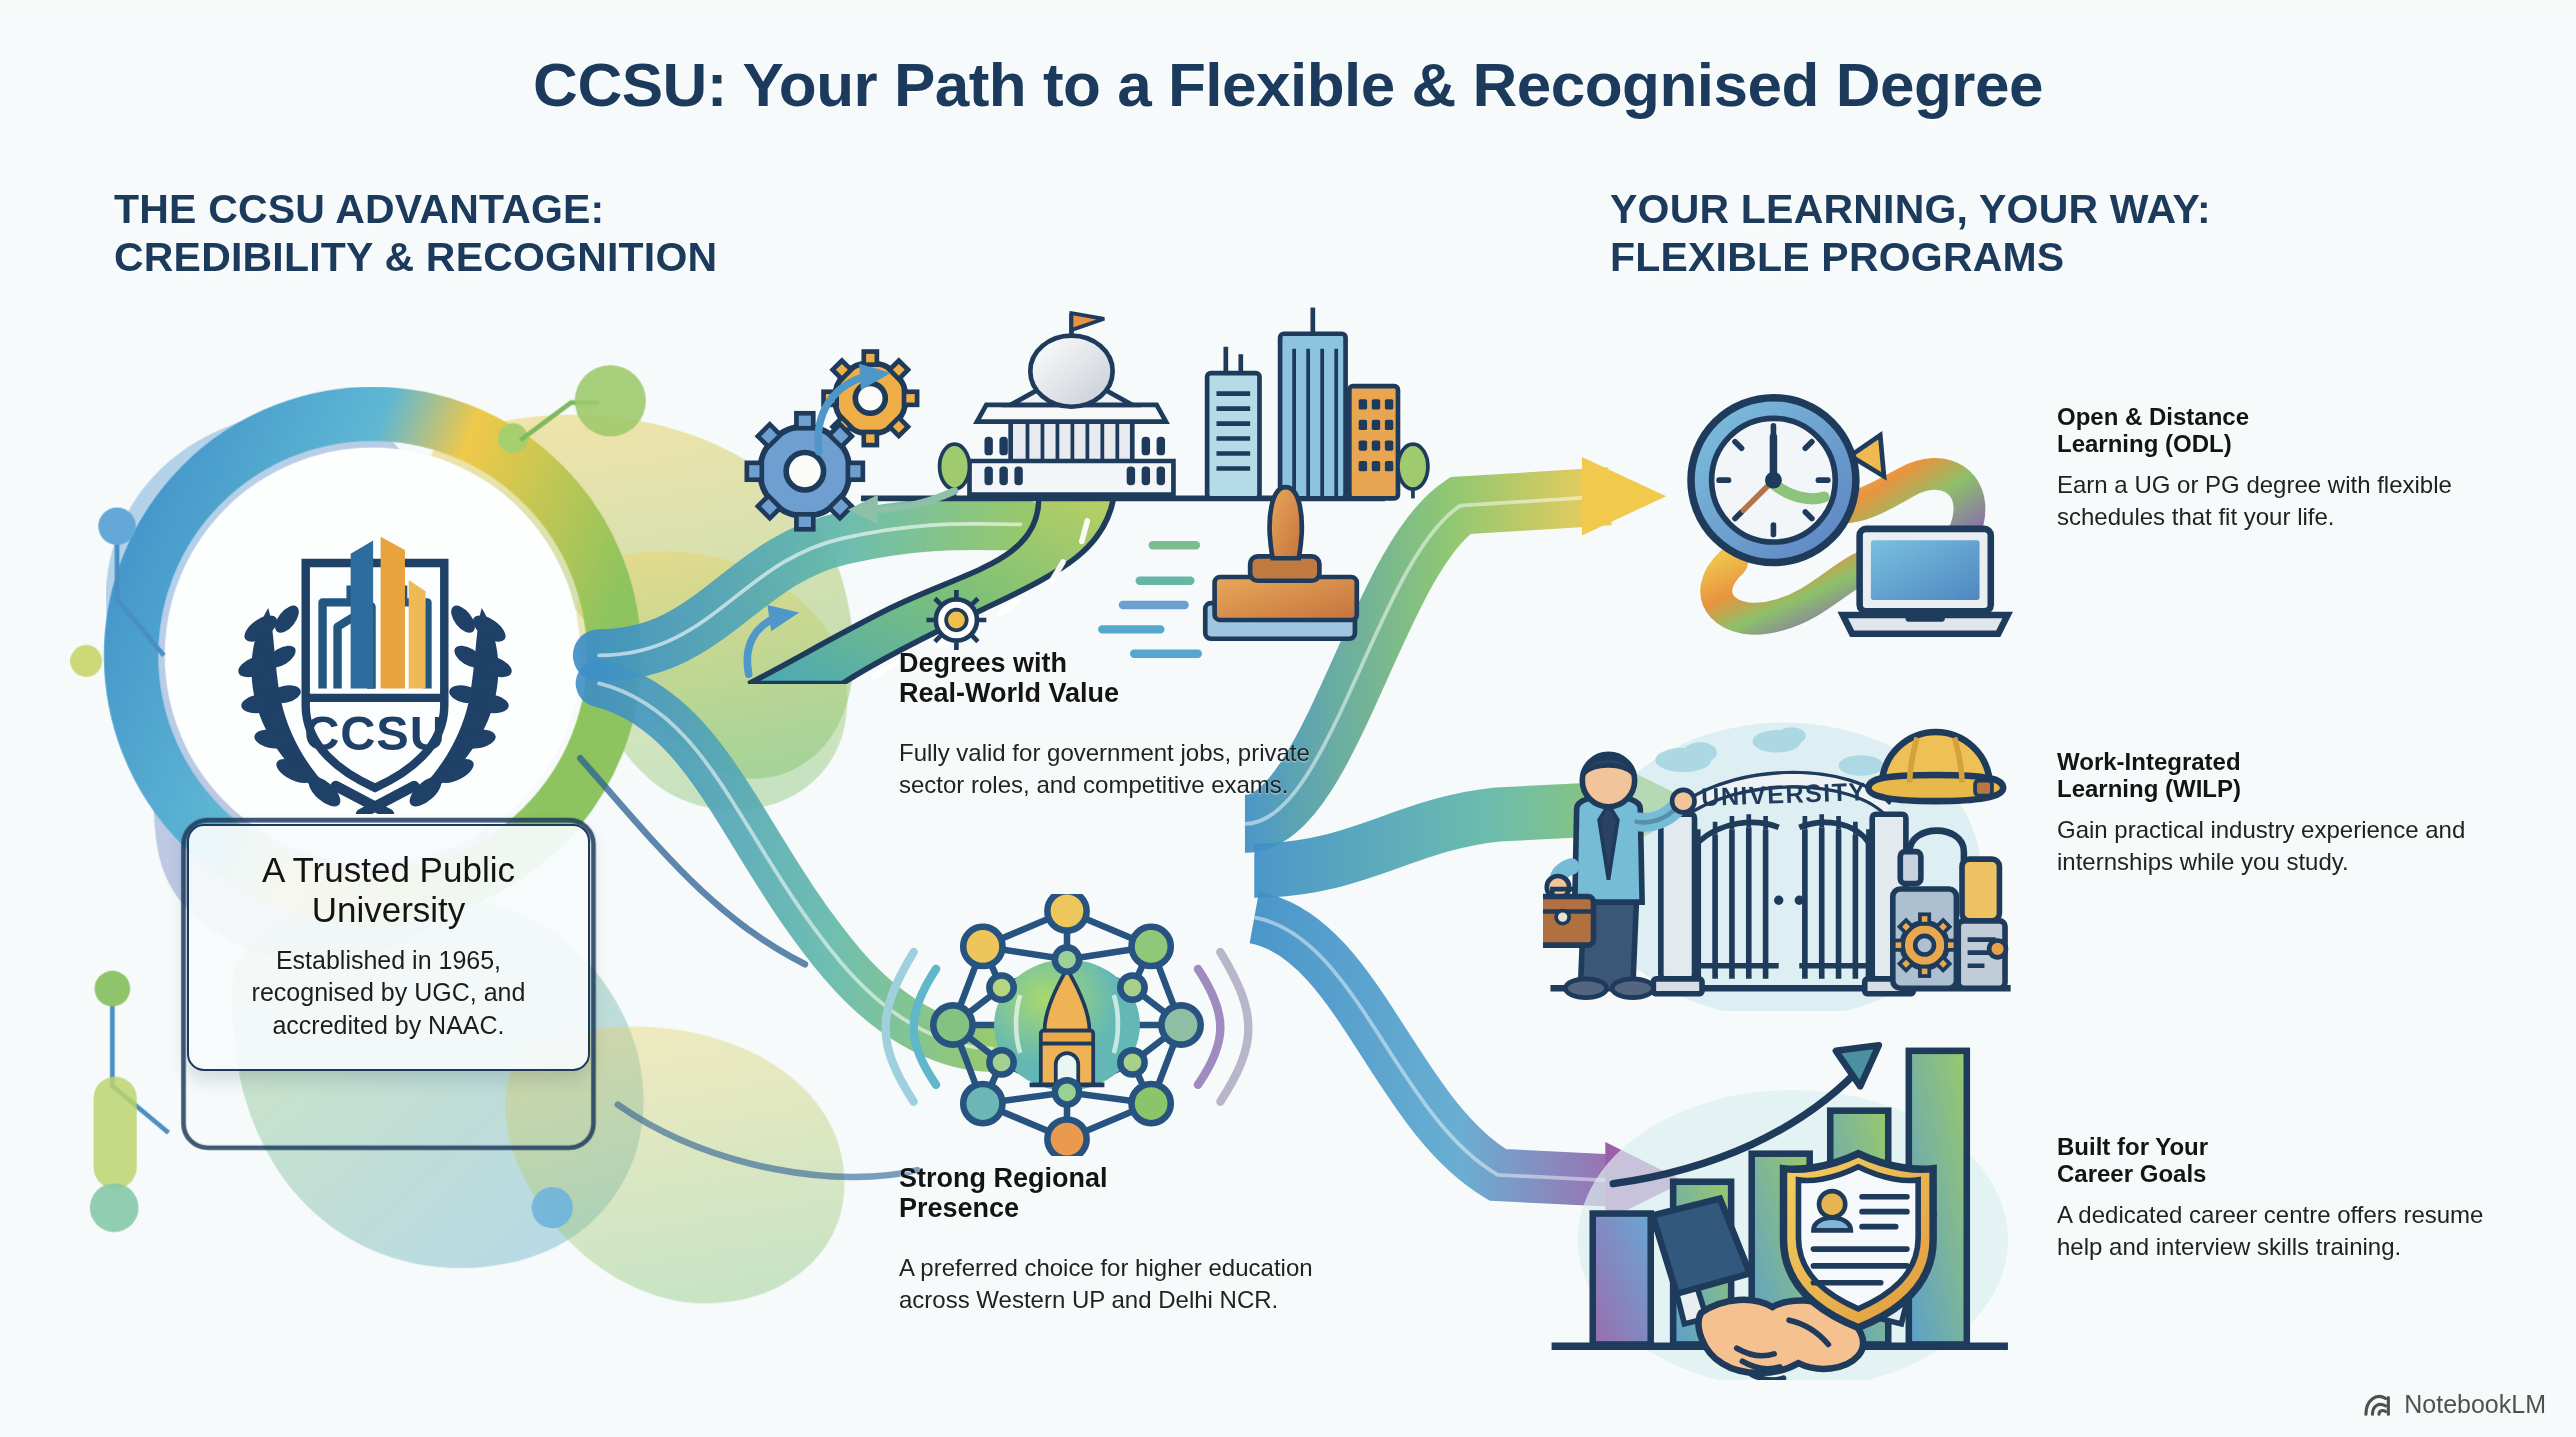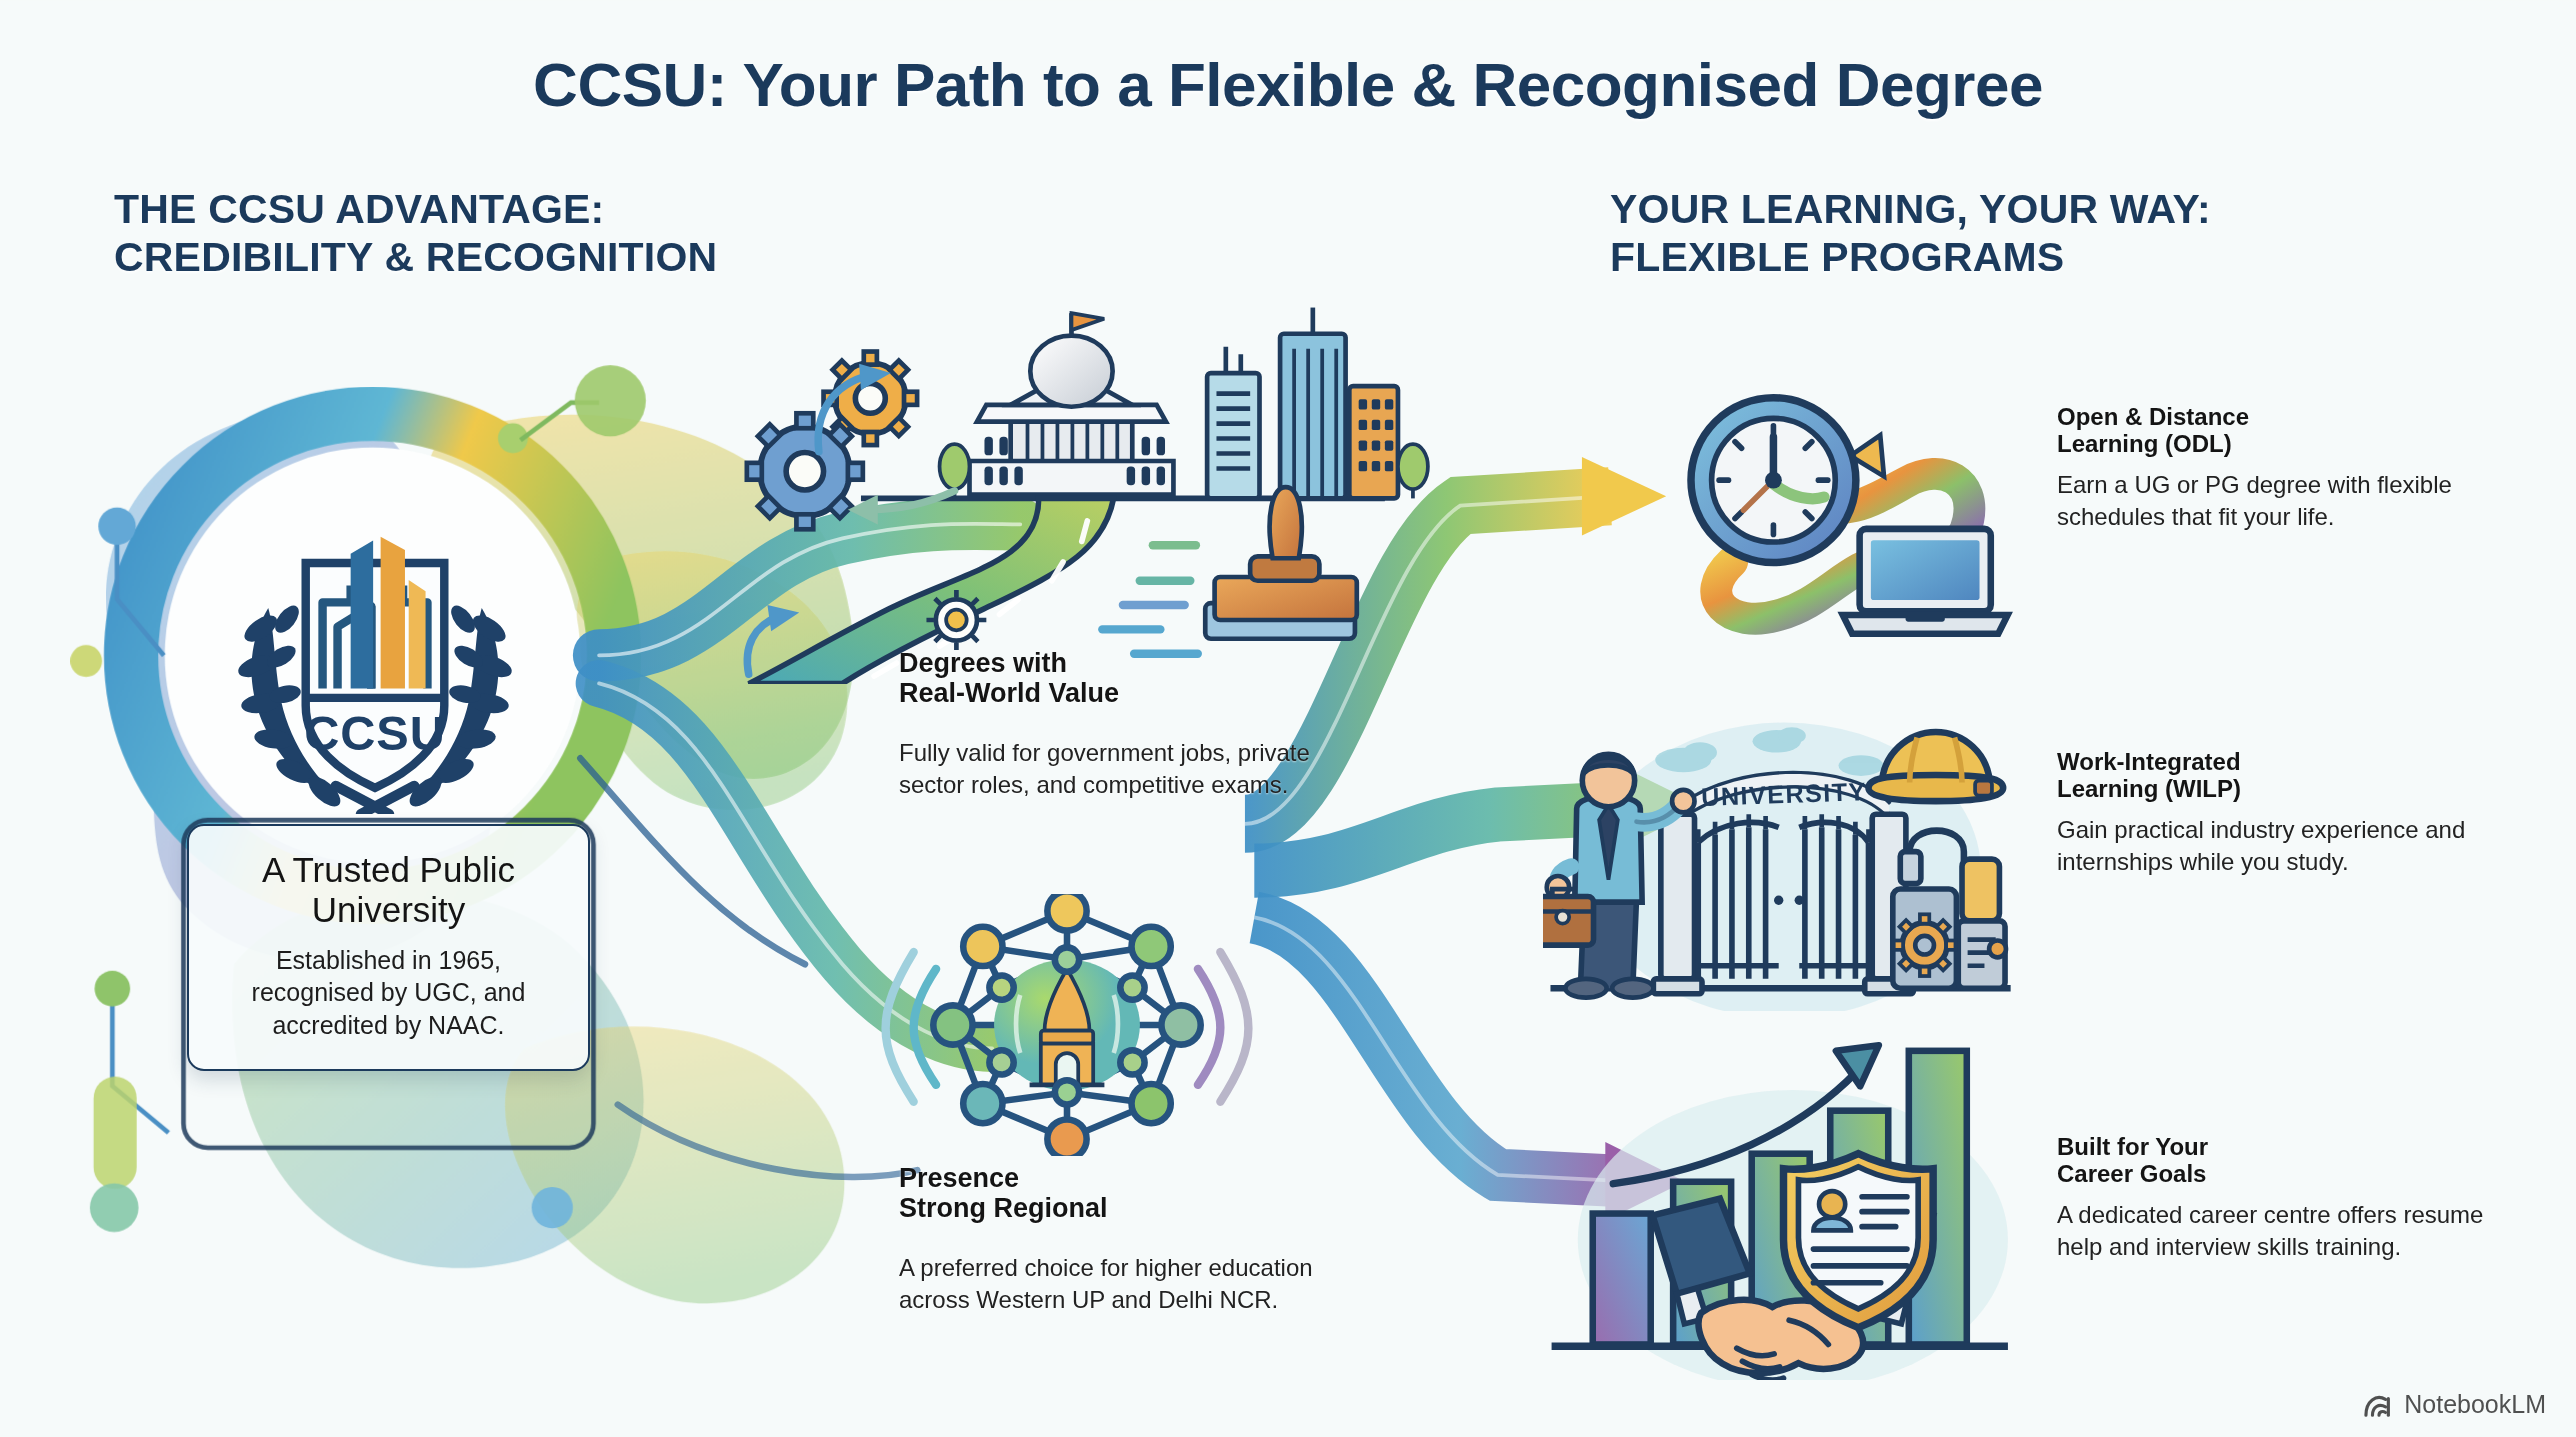--- a/index.html
+++ b/index.html
@@ -51,21 +51,21 @@
   
   .program{position:absolute;width:431px;}
   .program .p-title{font-size:24px;font-weight:bold;color:#141414;line-height:1.12;}
   .program .p-body{margin-top:11.2px;font-size:24px;color:#222;line-height:1.33;}
   #prog-odl{left:2057px;top:404px;}
   #prog-wilp{left:2057px;top:749px;}
   #prog-career{left:2057px;top:1134px;}
 
   
   .watermark{
-    position:absolute;right:30px;bottom:19px;display:flex;align-items:flex-end;gap:9.4px;
+    position:absolute;right:30px;bottom:19px;display:flex;align-items:flex-start;gap:9.4px;
     color:#2b2b2b;font-size:25px;opacity:.82;
   }
   .watermark svg{display:block;}
   .illo{position:absolute;}
 </style>
 </head>
 <body>
 
 <div id="stage">
 
@@ -645,22 +645,22 @@
   <div class="feature" id="feat-degrees">
     <div class="f-title">
       <div>Degrees with</div>
       <div>Real-World Value</div>
     </div>
     <div class="f-body">Fully valid for government jobs, private sector roles, and competitive exams.</div>
   </div>
 
   <div class="feature" id="feat-regional">
     <div class="f-title">
+      <div>Strong Regional</div>
       <div>Presence</div>
-      <div>Strong Regional</div>
     </div>
     <div class="f-body">A preferred choice for higher education across Western UP and Delhi NCR.</div>
   </div>
 
   <div class="program" id="prog-odl">
     <div class="p-title">
       <div>Open &amp; Distance</div>
       <div>Learning (ODL)</div>
     </div>
     <div class="p-body">Earn a UG or PG degree with flexible schedules that fit your life.</div>

